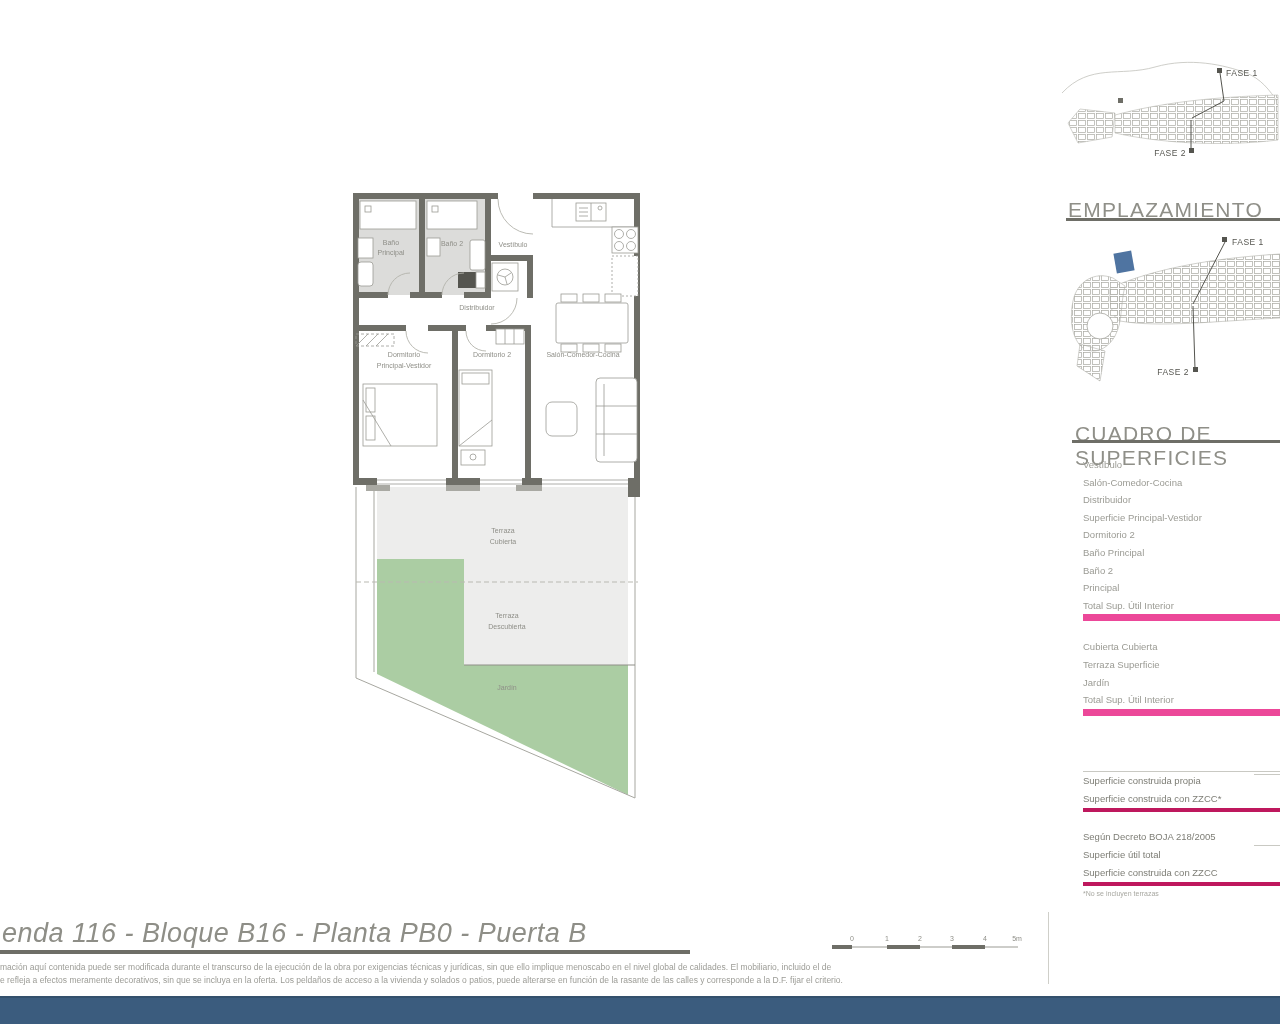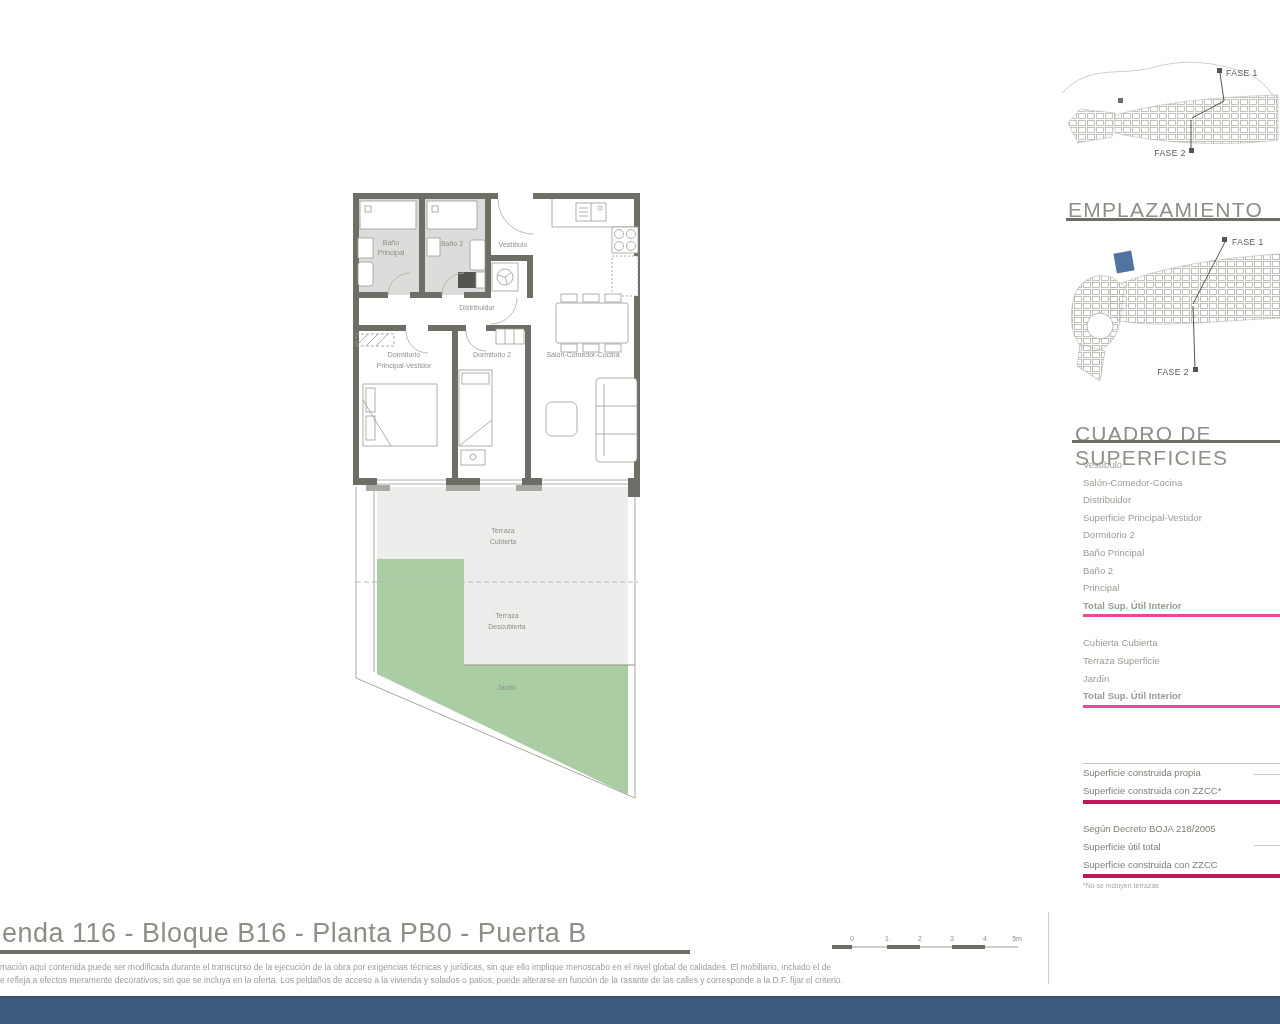--- a/index.html
+++ b/index.html
@@ -5,29 +5,29 @@
   html,body{margin:0;padding:0;background:#fff;}
   .page{position:relative;width:1280px;height:1024px;background:#fff;overflow:hidden;
         font-family:"Liberation Sans",sans-serif;}
   .abs{position:absolute;}
   
   .side-heading{font-size:21px;letter-spacing:1.2px;color:#8f8f88;}
   .side-rule{height:3px;background:#6e6e67;}
   
   .surf{position:absolute;left:1083px;top:456px;width:197px;color:#9b9b94;font-size:9.5px;}
   .srow{height:17.6px;line-height:17.6px;white-space:nowrap;}
-  .srow.total{border-bottom:3px solid #ec4899;color:#9b9b94;font-weight:bold;}
+  .srow.total{border-bottom:7px solid #ec4899;color:#9b9b94;}
   .srow.bold{font-weight:normal;color:#7d7d75;height:18px;line-height:18px;}
   .blk-top{border-top:1px solid #c9c9c3;}
   .blk-bot{border-bottom:4px solid #be185d;}
   .partline{position:absolute;right:0;width:26px;height:0;border-bottom:1px solid #c9c9c3;}
   .footnote{font-size:7px;color:#a8a8a1;margin-top:4px;}
   
   .main-title{position:absolute;left:2px;top:918px;font-size:27px;color:#8e8e87;
-              letter-spacing:0.5px;white-space:nowrap;}
+              letter-spacing:0.5px;white-space:nowrap;font-style:italic;}
   .title-rule{position:absolute;left:0;top:950px;width:690px;height:4px;background:#6e6e67;}
   .disc{position:absolute;left:0;width:1032px;font-size:8.5px;color:#9c9c96;
         white-space:nowrap;overflow:hidden;}
   .vdiv{position:absolute;left:1048px;top:912px;width:1px;height:72px;background:#cfcfc9;}
   .bluebar{position:absolute;left:0;top:996px;width:1280px;height:28px;background:#3b5c7e;
            border-top:2px solid #33506c;}
   svg text{font-family:"Liberation Sans",sans-serif;}
 </style>
 </head>
 <body>

